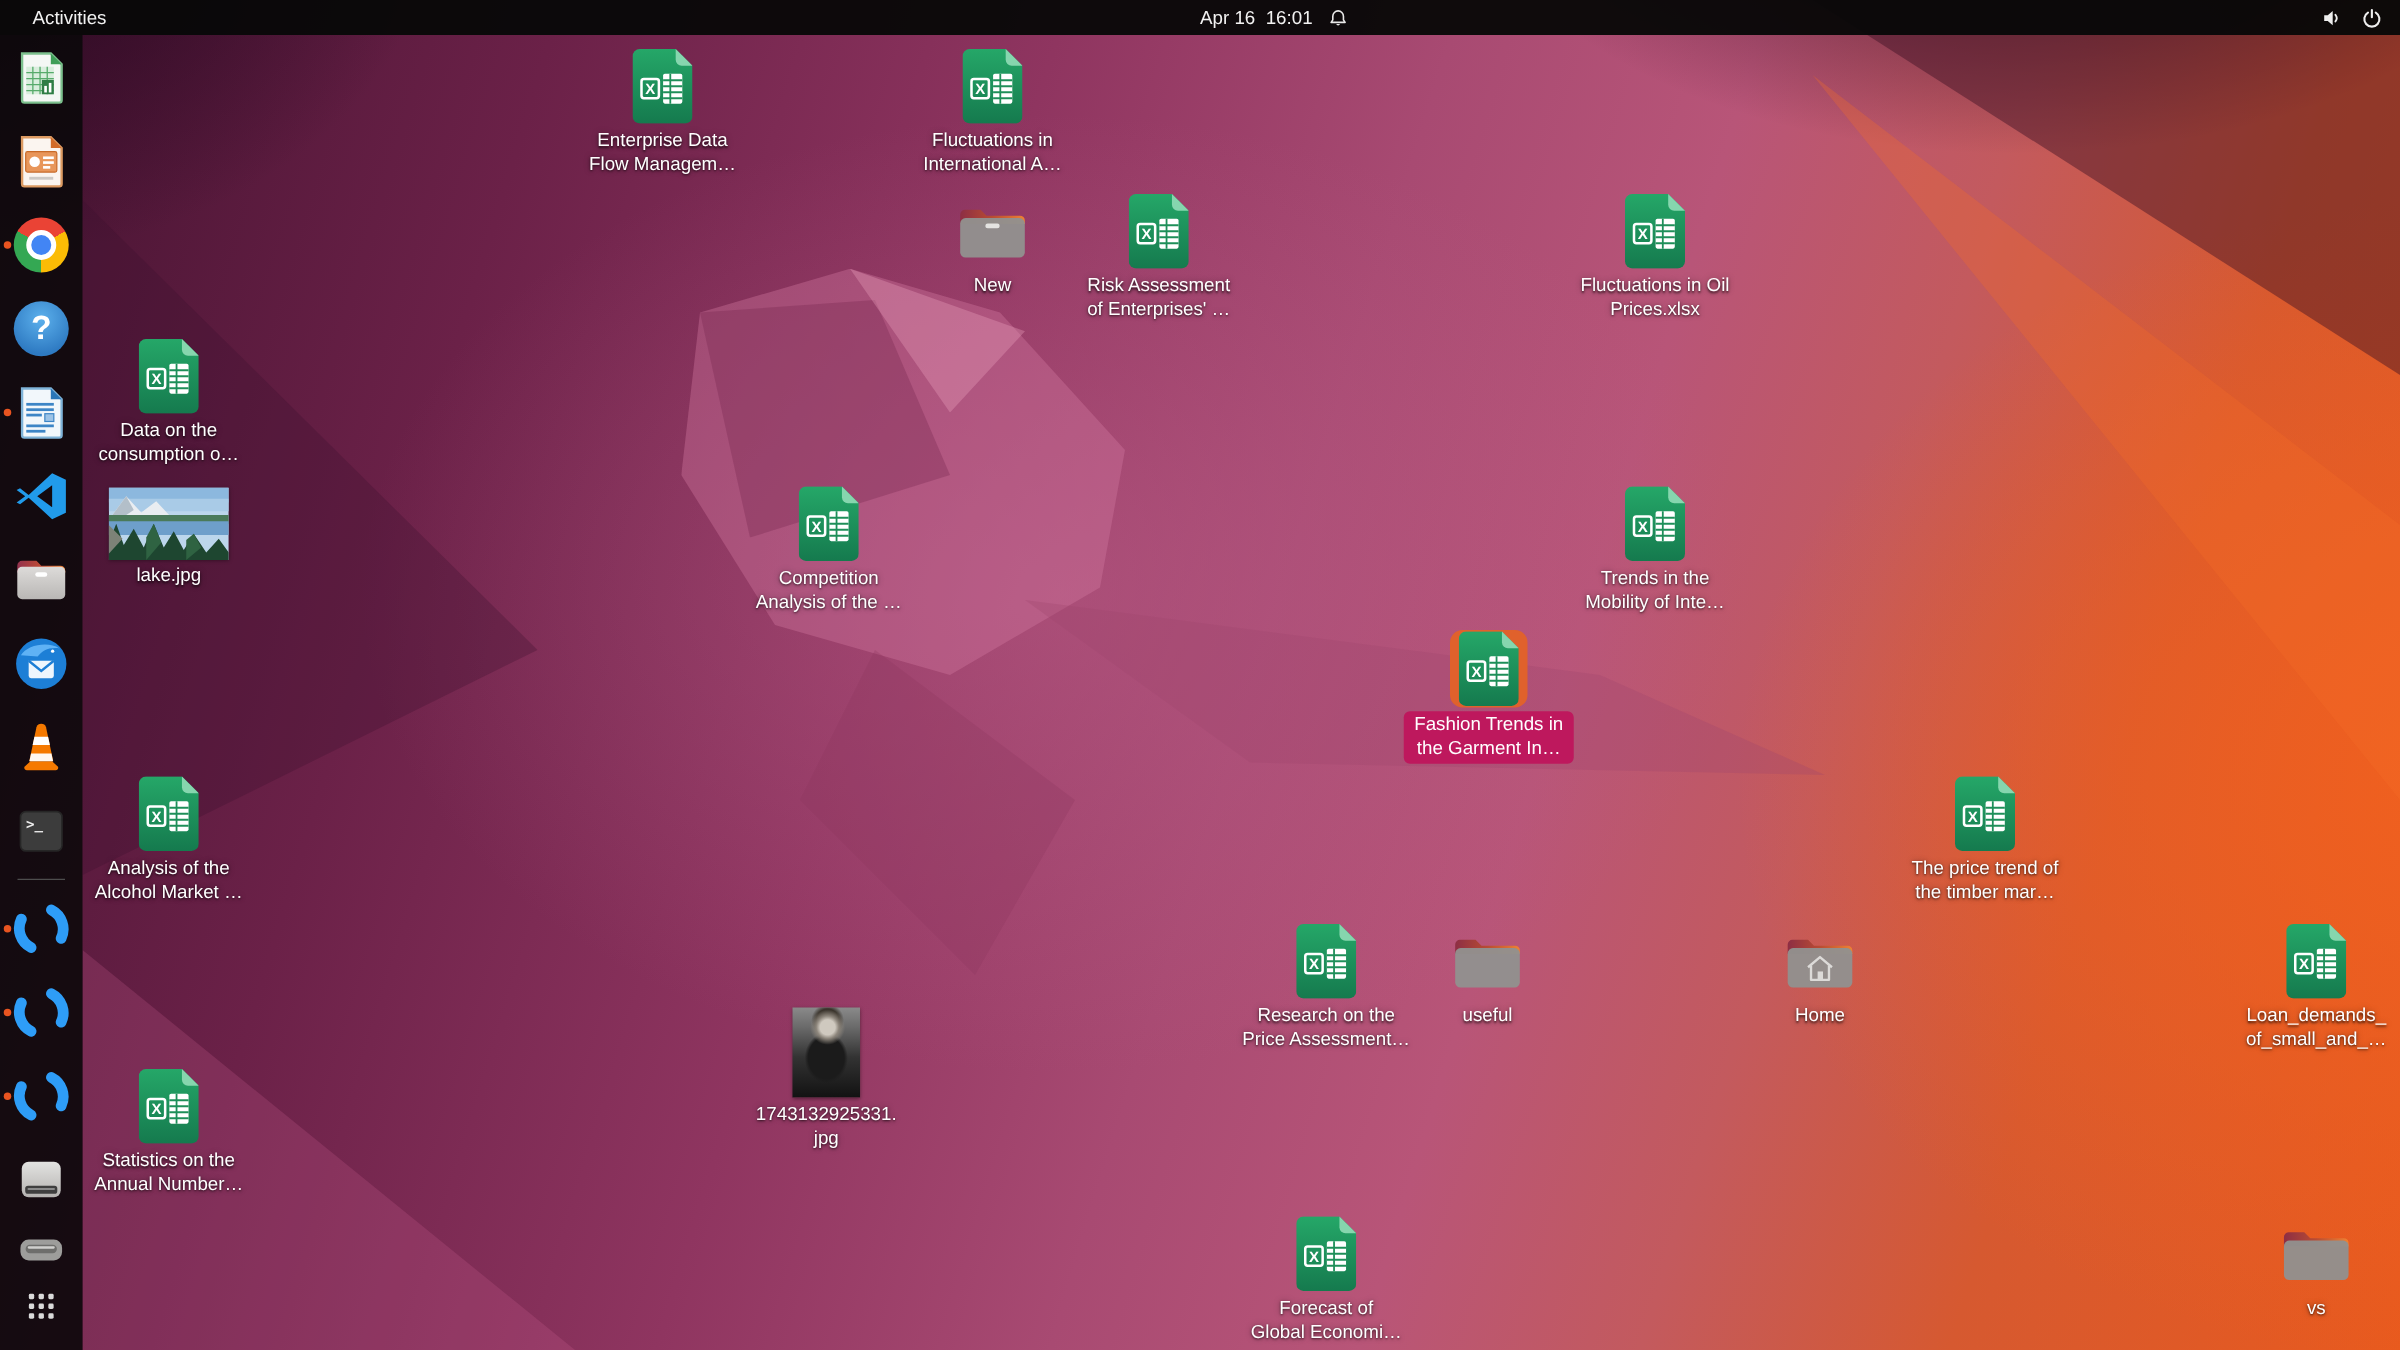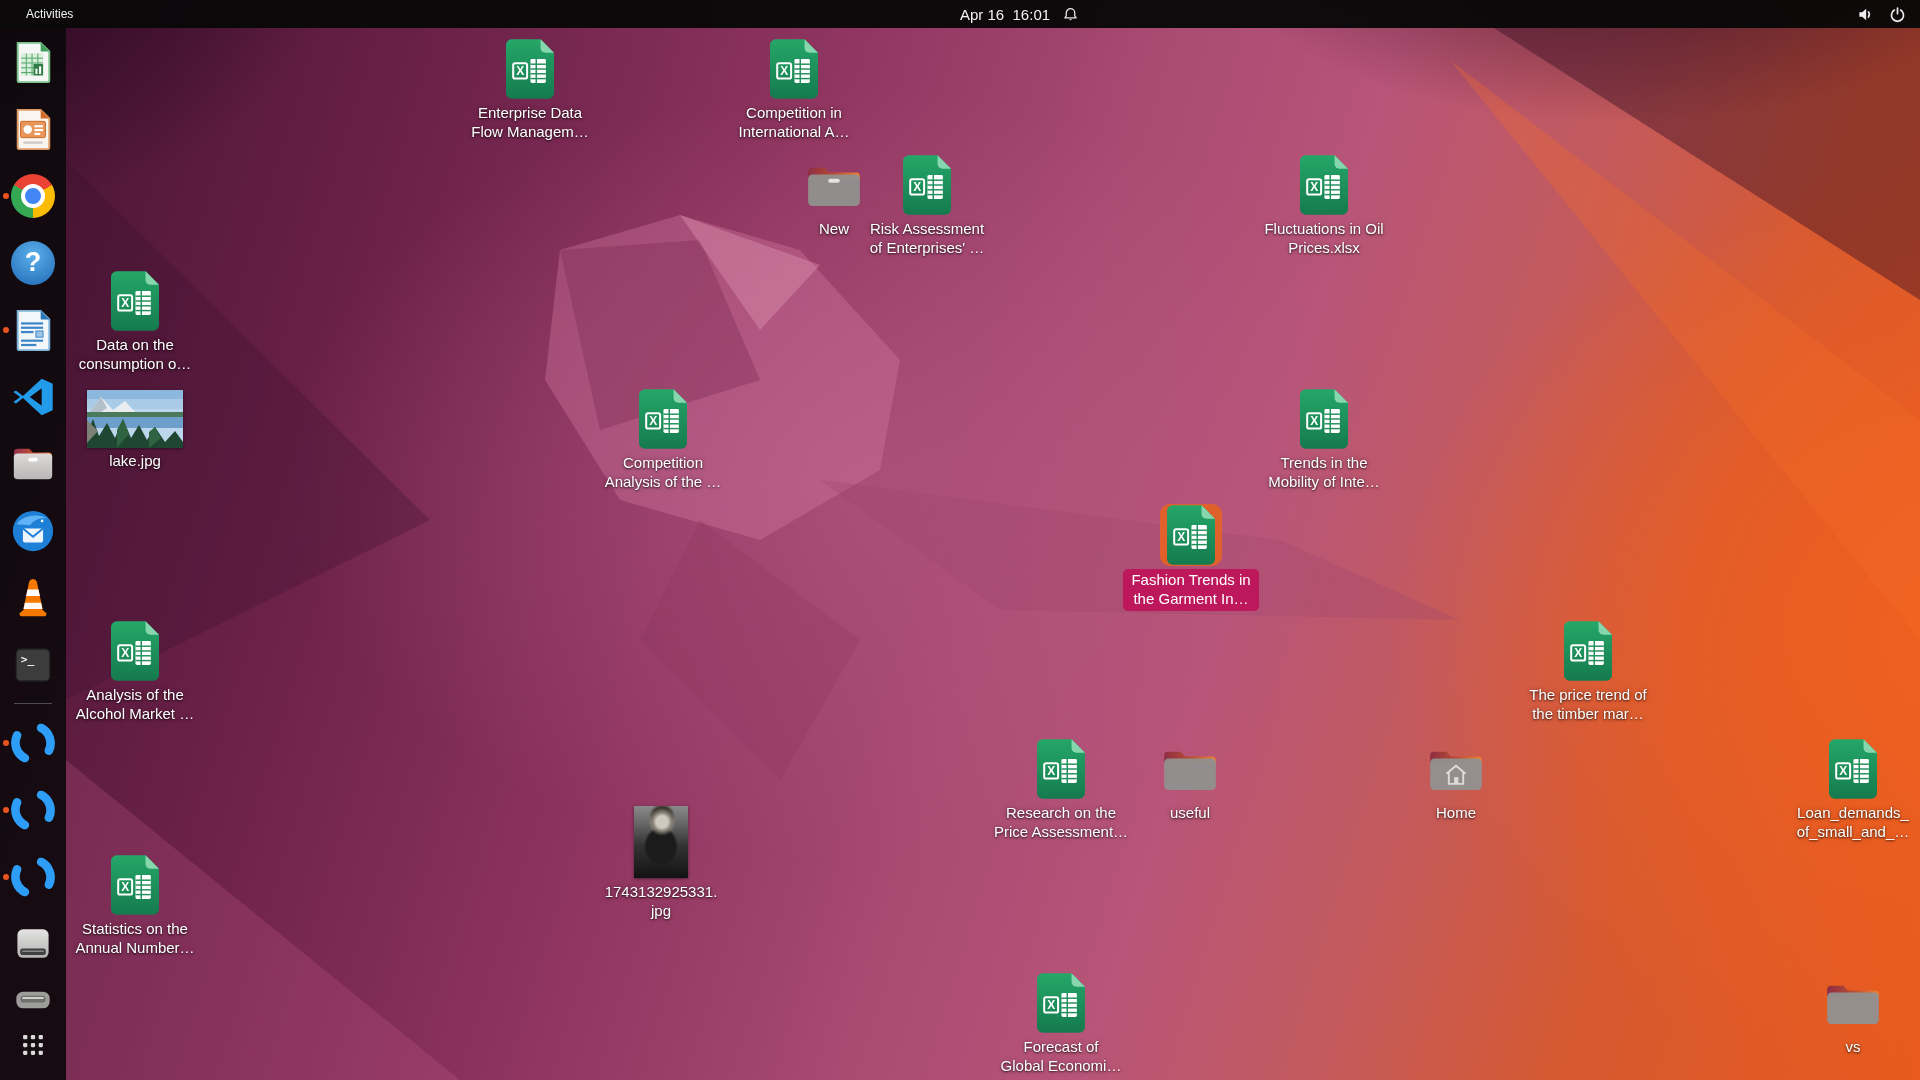--- a/index.html
+++ b/index.html
@@ -20,21 +20,21 @@
   .f4{background:rgba(160,70,110,.30);clip-path:polygon(820px 480px,1280px 540px,1460px 620px,1000px 610px);}
   .f5{background:rgba(140,55,95,.28);clip-path:polygon(700px 520px,860px 640px,780px 780px,640px 640px);}
   .f6{background:rgba(60,15,35,.45);clip-path:polygon(1450px 0px,1920px 0px,1920px 300px);}
   .f7{background:rgba(245,110,40,.30);clip-path:polygon(1450px 60px,1920px 420px,1920px 640px);}
   .f8{background:rgba(210,100,150,.22);clip-path:polygon(66px 760px,460px 1080px,66px 1080px);}
   .f9{background:rgba(60,18,45,.30);clip-path:polygon(66px 160px,430px 520px,66px 700px);}
 
   
   .topbar{position:absolute;top:0;left:0;width:1920px;height:28px;background:rgba(8,8,8,.96);
     color:#f2f2f2;display:flex;align-items:center;z-index:50;}
-  .activities{margin-left:16px;font-size:12px;padding:2px 10px;border-radius:13px;}
+  .activities{margin-left:16px;font-size:15px;padding:2px 10px;border-radius:13px;}
   .clock-group{position:absolute;left:950px;top:0;height:28px;display:flex;align-items:center;gap:12px;
     padding:0 10px;border-radius:14px;}
   .clock{font-size:15px;white-space:pre;}
   .tb-right{position:absolute;right:14px;top:0;height:28px;display:flex;align-items:center;gap:15px;}
   .tb-ic{display:flex;align-items:center;}
 
   
   .dock{position:absolute;left:0;top:28px;bottom:0;width:66px;background:rgba(8,8,8,.85);
     display:flex;flex-direction:column;align-items:center;z-index:40;}
   .dock-item{position:relative;width:66px;height:67px;display:flex;align-items:center;justify-content:center;}
@@ -355,24 +355,24 @@
             <rect x="25.5" y="20.5" width="16" height="25" rx="1.5" fill="#fff"></rect>
             <g stroke="#1e8f59" stroke-width="1.5">
               <line x1="25.5" y1="26" x2="41.5" y2="26"></line>
               <line x1="25.5" y1="31" x2="41.5" y2="31"></line>
               <line x1="25.5" y1="36" x2="41.5" y2="36"></line>
               <line x1="25.5" y1="41" x2="41.5" y2="41"></line>
               <line x1="31.5" y1="20.5" x2="31.5" y2="45.5"></line>
             </g>
           </svg>
         </div>
-        <div class="di-label">Competition in
+        <div class="di-label">Fluctuations in
 International A…</div>
       </div>
-      <div class="desk-icon" style="left: 768px; top: 126px;">
+      <div class="desk-icon" style="left: 728px; top: 126px;">
         <div class="di-box t-folder-dash">
           <svg width="56" height="45" viewBox="0 0 58 47">
             <defs>
               <linearGradient id="fgA" x1="0" y1="0" x2="1" y2="0">
                 <stop offset="0" stop-color="#8d2e44"></stop>
                 <stop offset=".5" stop-color="#b84c33"></stop>
                 <stop offset="1" stop-color="#ef8233"></stop>
               </linearGradient>
             </defs>
             <path d="M2 9a4 4 0 0 1 4-4h13l5 5h28a4 4 0 0 1 4 4v3H2z" fill="url(#fgA)"></path>

